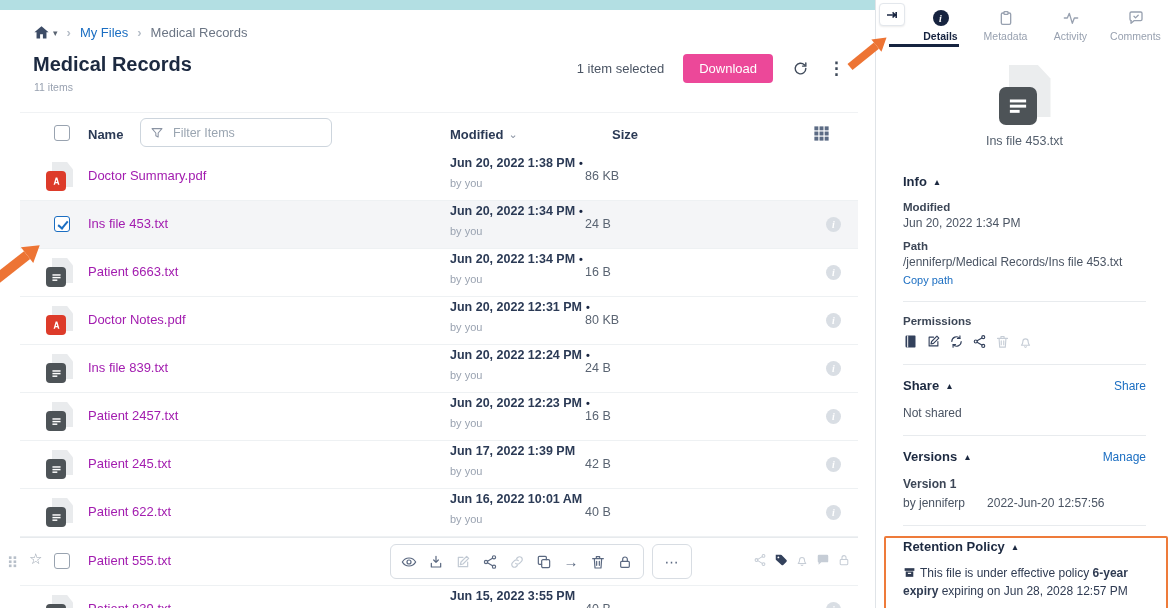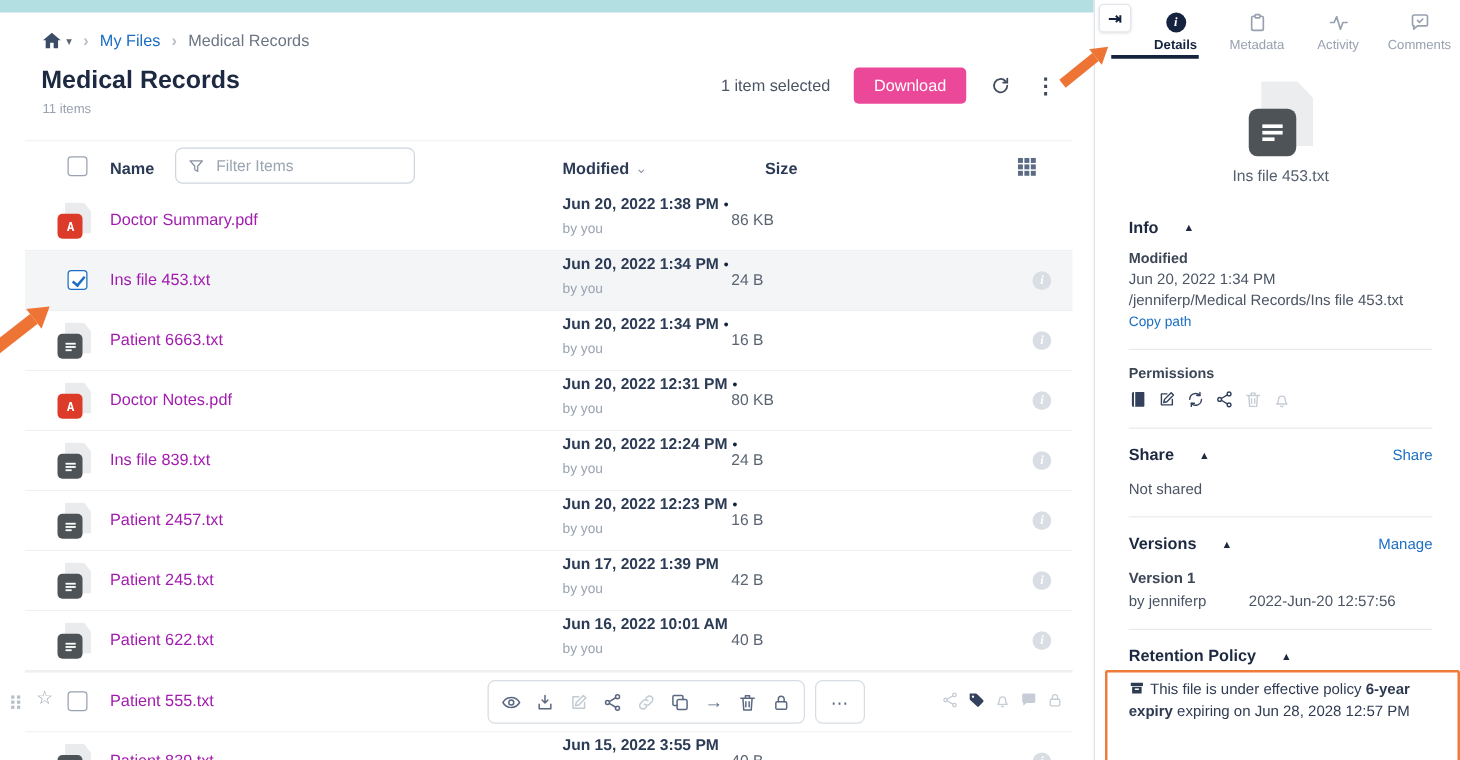--- a/index.html
+++ b/index.html
@@ -81,34 +81,34 @@
   .tab.active{color:#16233f;font-weight:700}
   .details-i{width:16px;height:16px;border-radius:50%;background:#16233f;color:#fff;font-size:10px;font-weight:700;font-style:italic;font-family:"Liberation Serif",serif;display:flex;align-items:center;justify-content:center}
   .tab-underline{position:absolute;left:13px;top:44px;width:70px;height:3px;background:#16233f}
   .panel-body{position:absolute;top:49px;left:0;right:0;bottom:0;padding:16px 22px 0 27px;box-sizing:border-box;font-size:12px}
   .preview{display:flex;flex-direction:column;align-items:center}
   .pficon{position:relative;width:52px;height:60px}
   .ppage{position:absolute;right:0;top:0;width:42px;height:52px;background:#ebedee;clip-path:polygon(0 0,70% 0,100% 26%,100% 100%,0 100%)}
   .pbadge{position:absolute;left:0;bottom:0;width:38px;height:38px;border-radius:7px;background:#4d5357;display:flex;align-items:center;justify-content:center}
   .pbadge svg{width:26px;height:26px}
   .pname{margin-top:9px;font-size:12.5px;color:#55606e}
-  .sec-h{font-size:13px;font-weight:700;color:#1c2940;display:flex;align-items:center;gap:22px;cursor:pointer}
+  .sec-h{font-size:13px;font-weight:700;color:#1c2940;display:flex;align-items:center;gap:8px;cursor:pointer}
   .sec-h .caret{font-size:9px}
   .mt26{margin-top:26px}
   .lbl{font-weight:700;color:#3c4656;font-size:11.5px}
   .val{margin-top:3px;font-size:12px;color:#4a5463}
   .linklike{color:#1b6ec2;font-size:11px;margin-top:5px;cursor:pointer}
   .divider{border-top:1px solid #e8ebee;margin:15px 0 13px 0}
   .permrow{display:flex;gap:8px;margin-top:7px}
   .permrow .pi{width:15px;height:15px;display:flex;cursor:pointer}
   .permrow .pi svg{width:15px;height:15px}
   .hdr-row{display:flex;justify-content:space-between;align-items:center}
   .sec-link{color:#1b6ec2;font-size:12px;cursor:pointer}
   .v1{font-weight:700;font-size:12px;color:#3c4656;margin-top:13px}
-  .vline{margin-top:5px;display:flex;gap:34px;color:#4a5463}
+  .vline{margin-top:5px;display:flex;gap:22px;color:#4a5463}
   .ret-msg{margin-top:10px;line-height:1.5;font-size:12px;color:#2f3b52;width:252px}
   .ret-msg .bicon{display:inline-block;width:13px;height:13px;vertical-align:-2px;margin-right:4px;color:#2f3b52}
   .ret-msg b{font-weight:700}
   
   .ret-outline{position:absolute;left:884px;top:536px;width:280px;height:110px;border:2px solid #ee7b3a;border-radius:2px;z-index:40;pointer-events:none}
   .arrow{position:absolute;background:#ed7434;z-index:50;pointer-events:none}
   .arrow.a1{left:850px;top:63px;width:34px;height:8px;transform:rotate(-39deg);transform-origin:left center}
   .arrow.a1::after{content:'';position:absolute;left:100%;top:50%;transform:translateY(-50%);border-left:13px solid #ed7434;border-top:8px solid transparent;border-bottom:8px solid transparent}
   .arrow.a2{left:-6px;top:276px;width:42px;height:10px;transform:rotate(-38deg);transform-origin:left center}
   .arrow.a2::after{content:'';position:absolute;left:100%;top:50%;transform:translateY(-50%);border-left:16px solid #ed7434;border-top:10px solid transparent;border-bottom:10px solid transparent}
@@ -472,20 +472,21 @@
       </div>
       <div class="pname">Ins file 453.txt</div>
     </div>
 
     <div class="sec-h mt26">
       <span>Info</span>
         <span class="caret">▴</span>
     </div>
     <div class="lbl" style="margin-top:12px">Modified</div>
     <div class="val">Jun 20, 2022 1:34 PM</div>
+    <div class="lbl" style="margin-top:10px">Path</div>
     <div class="val">/jenniferp/Medical Records/Ins file 453.txt</div>
     <div class="linklike">Copy path</div>
 
     <div class="divider"></div>
 
     <div class="lbl">Permissions</div>
     <div class="permrow" id="permrow">
         <span class="pi dk">
           <svg viewBox="0 0 24 24" fill="currentColor">
             <path d="M6 2.5h13a1 1 0 0 1 1 1v17a1 1 0 0 1-1 1H6A2 2 0 0 1 4 19.5v-15a2 2 0 0 1 2-2z"></path>

